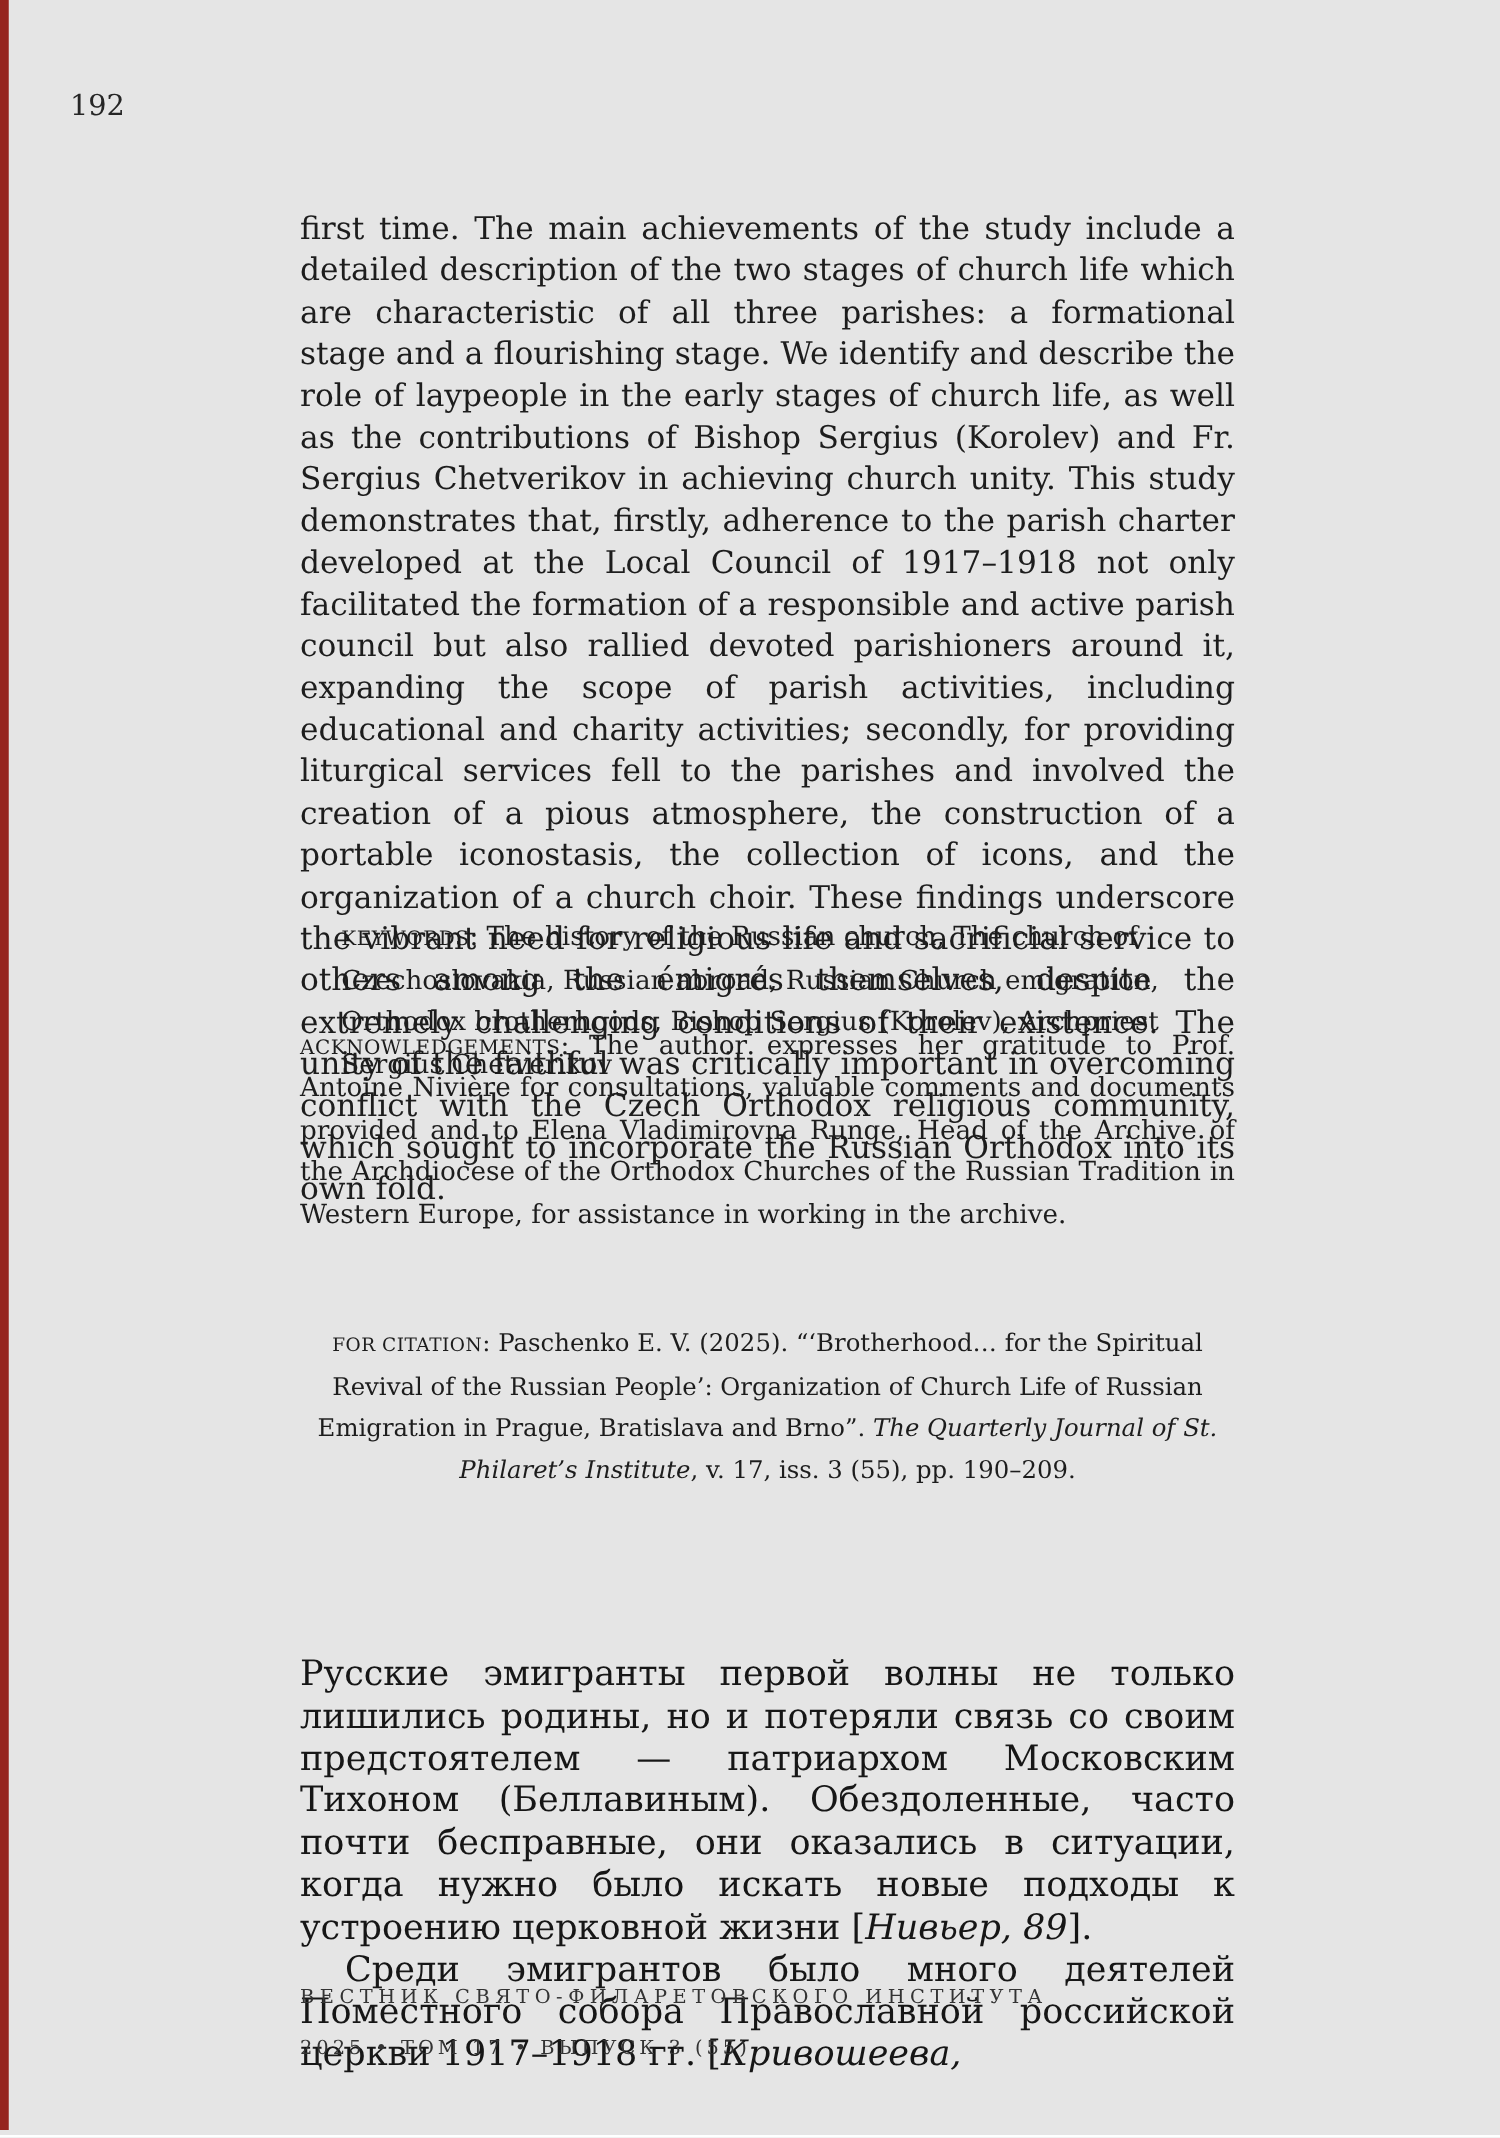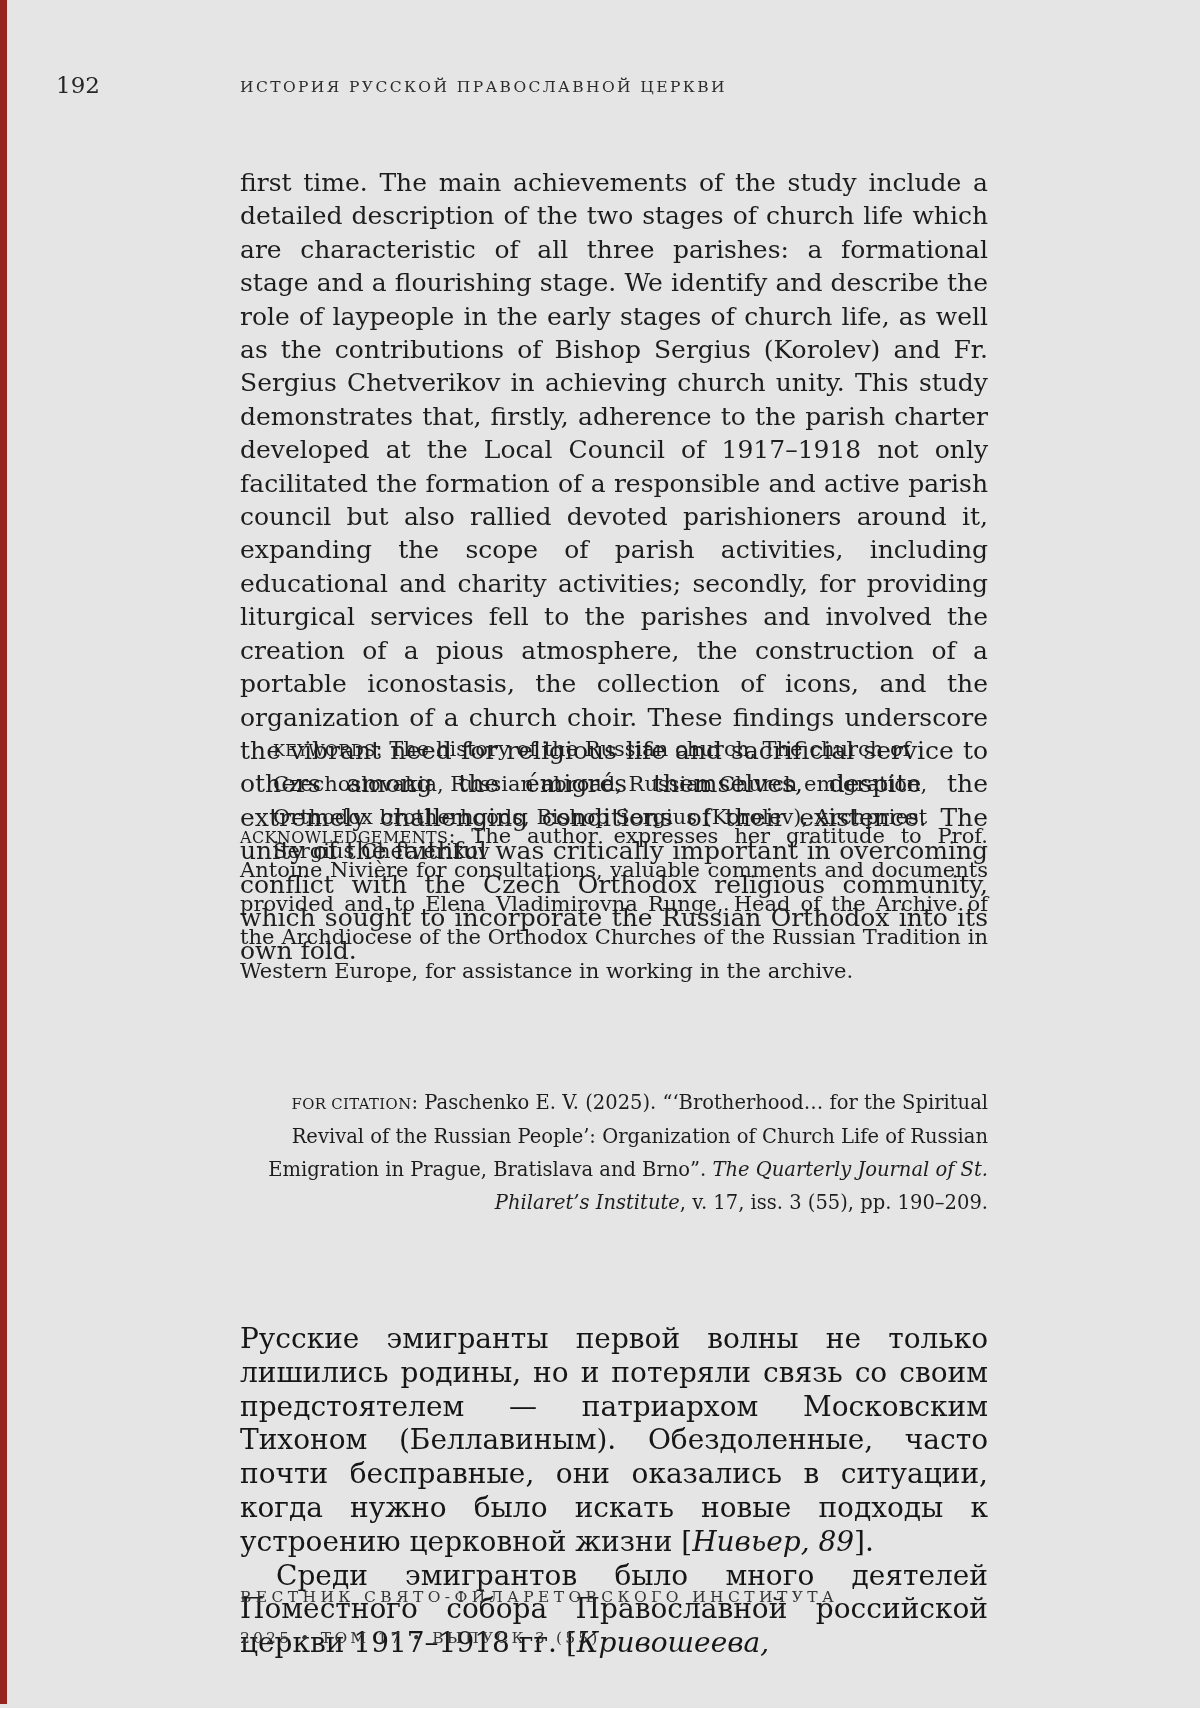--- a/index.html
+++ b/index.html
@@ -56,25 +56,25 @@
     position: absolute;
     left: 240px; top: 820px;
     width: 748px;
     font-size: 21px;
     line-height: 33.4px;
     text-align: justify;
     color: #1d1d1d;
   }
   .citation {
     position: absolute;
-    left: 240px; top: 1086px;
+    left: 240px; top: 1058px;
     width: 748px;
     font-size: 19.5px;
     line-height: 33px;
-    text-align: right;
+    text-align: center;
     color: #1d1d1d;
   }
   .sc-label {
     text-transform: uppercase;
     font-size: 0.76em;
     letter-spacing: 0.4px;
   }
   .italic { font-style: italic; }
   .russian-block {
     position: absolute;
@@ -108,21 +108,20 @@
 </style>
 </head>
 <body>
 
 <div class="page">
 
   <div class="accent-bar"></div>
 
   <div class="page-number">192</div>
 
-  <div class="running-head">История русской православной церкви</div>
 
   <div class="abstract">
     <span>first time. The main achievements of the study include a detailed description of the two stages of church life which are characteristic of all three parishes: a formational stage and a flourishing stage. We identify and describe the role of laypeople in the early stages of church life, as well as the contributions of Bishop Sergius (Korolev) and Fr. Sergius Chetverikov in achieving church unity. This study demonstrates that, firstly, adherence to the parish charter developed at the Local Council of 1917–1918 not only facilitated the formation of a responsible and active parish council but also rallied devoted parishioners around it, expanding the scope of parish activities, including educational and charity activities; secondly, for providing liturgical services fell to the parishes and involved the creation of a pious atmosphere, the construction of a portable iconostasis, the collection of icons, and the organization of a church choir. These findings underscore the vibrant need for religious life and sacrificial service to others among the émigrés themselves, despite the extremely challenging conditions of their existence. The unity of the faithful was critically important in overcoming conflict with the Czech Orthodox religious community, which sought to incorporate the Russian Orthodox into its own fold.</span>
   </div>
 
   <div class="keywords">
     <span class="sc-label">keywords</span><span>: The history of the Russian church, The church of Czechoslovakia, Russian abroad, Russian Church emigration, Orthodox brotherhoods, Bishop Sergius (Korolev), Archpriest Sergius Chetverikov</span>
   </div>
 
   <div class="acknowledgements">

